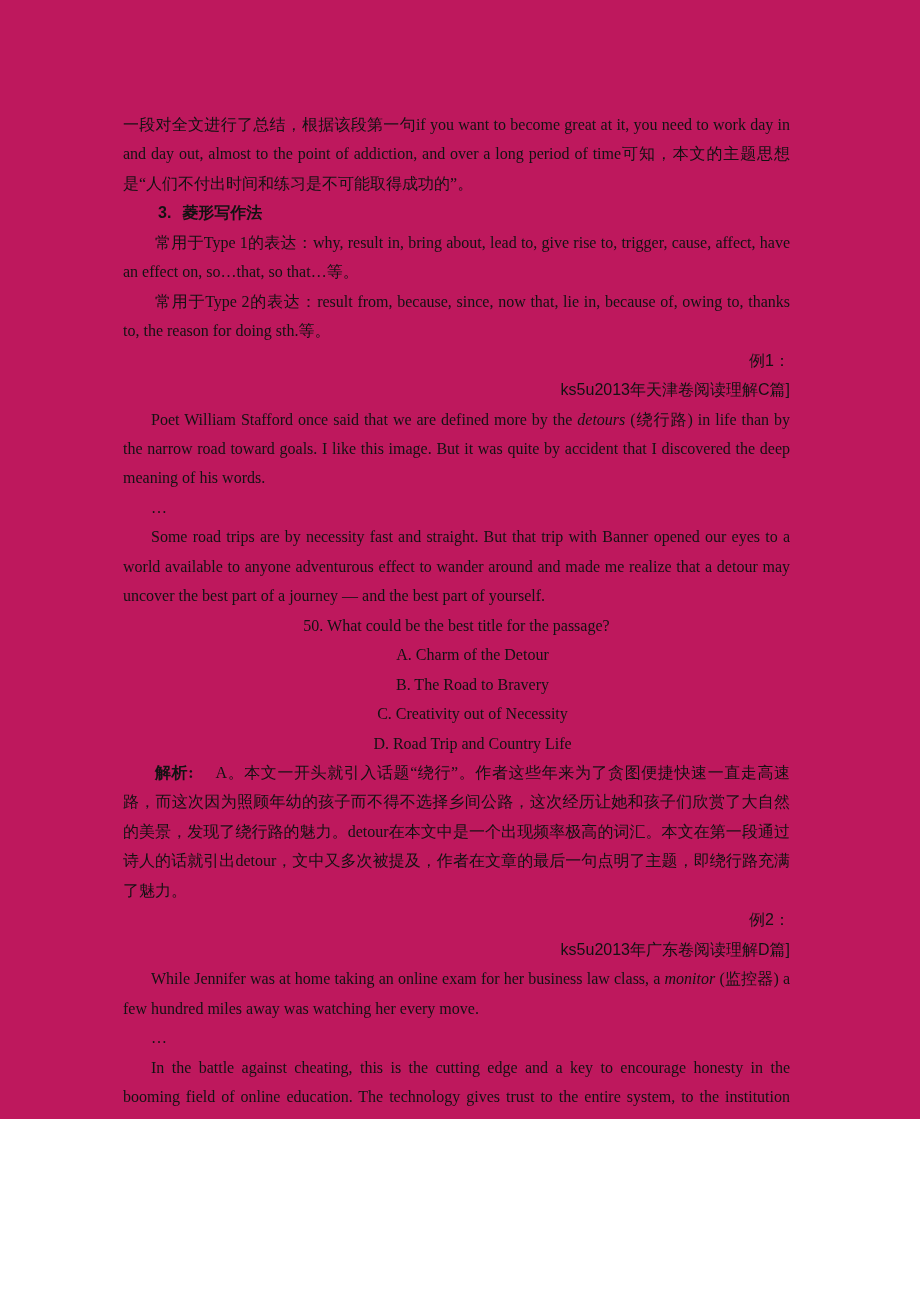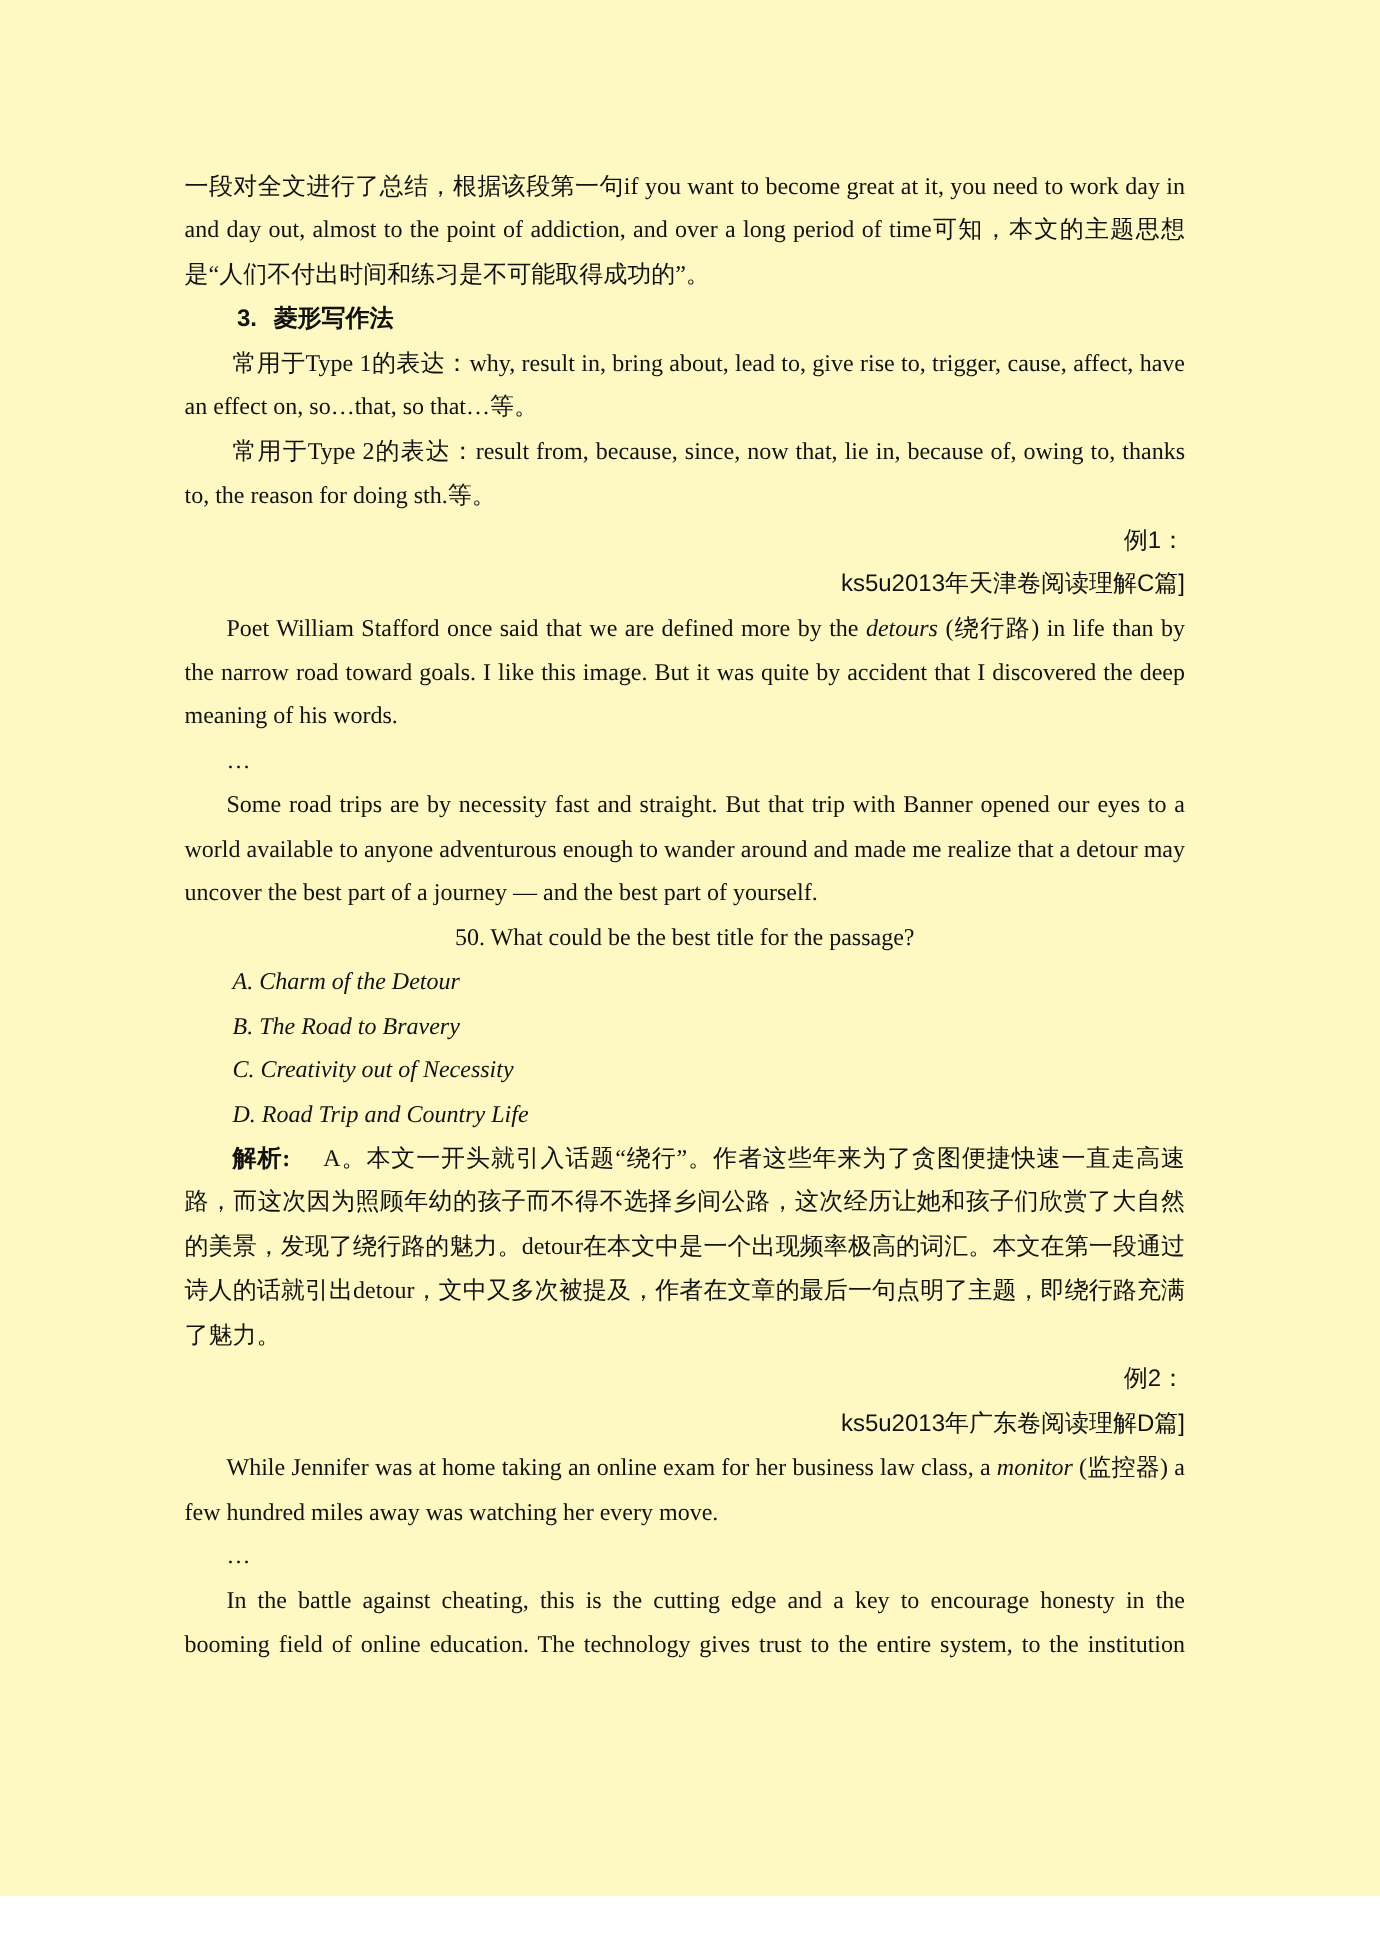--- a/index.html
+++ b/index.html
@@ -4,23 +4,23 @@
 <style>
   html, body { margin: 0; padding: 0; }
   body {
     width: 920px; height: 1302px;
     background: #ffffff;
     color: #121212;
     font-family: "Liberation Serif", "DejaVu Serif", serif;
   }
   .page {
     position: relative;
-    width: 920px; height: 1264px;
+    width: 920px; height: 1119px;
     overflow: hidden;
-    background: #fef9c3;
+    background: #be185d;
   }
   .content {
     position: absolute;
     left: 123px; top: 110px;
     width: 667px;
     font-size: 16px;
     line-height: 29.45px;
     text-align: justify;
   }
   p { margin: 0; padding: 0; }
@@ -35,21 +35,21 @@
   .heading .num { margin-right: 11px; }
   .label-line {
     font-family: "Liberation Sans", "DejaVu Sans", sans-serif;
     text-align: right;
   }
   .source-line {
     font-family: "Liberation Sans", "DejaVu Sans", sans-serif;
     text-align: right;
   }
   .question-line { text-align: center; }
-  .option { padding-left: 32px; text-align: left; font-style: italic; }
+  .option { padding-left: 32px; text-align: center; }
   .ellipsis-line { text-indent: 28px; text-align: left; }
   .italic { font-style: italic; }
   .analysis-label { font-weight: bold; margin-right: 22px; }
   .cut { text-align-last: justify; }
 </style>
 </head>
 <body>
 
 <div class="page">
   <div class="content">
@@ -66,21 +66,21 @@
     <p class="cjk-indent">常用于Type 2的表达：result from, because, since, now that, lie in, because of, owing to, thanks to, the reason for doing sth.等。</p>
 
     <p class="label-line">例1：</p>
 
     <p class="source-line">ks5u2013年天津卷阅读理解C篇]</p>
 
     <p class="en-indent"><span>Poet William Stafford once said that we are defined more by the </span><span class="italic">detours</span><span> (绕行路) in life than by the narrow road toward goals. I like this image. But it was quite by accident that I discovered the deep meaning of his words.</span></p>
 
     <p class="ellipsis-line">…</p>
 
-    <p class="en-indent">Some road trips are by necessity fast and straight. But that trip with Banner opened our eyes to a world available to anyone adventurous enough to wander around and made me realize that a detour may uncover the best part of a journey — and the best part of yourself.</p>
+    <p class="en-indent">Some road trips are by necessity fast and straight. But that trip with Banner opened our eyes to a world available to anyone adventurous effect to wander around and made me realize that a detour may uncover the best part of a journey — and the best part of yourself.</p>
 
     <p class="question-line">50. What could be the best title for the passage?</p>
 
     <p class="option">A. Charm of the Detour</p>
     <p class="option">B. The Road to Bravery</p>
     <p class="option">C. Creativity out of Necessity</p>
     <p class="option">D. Road Trip and Country Life</p>
 
     <p class="cjk-indent"><span class="analysis-label">解析:</span><span>A。本文一开头就引入话题“绕行”。作者这些年来为了贪图便捷快速一直走高速路，而这次因为照顾年幼的孩子而不得不选择乡间公路，这次经历让她和孩子们欣赏了大自然的美景，发现了绕行路的魅力。detour在本文中是一个出现频率极高的词汇。本文在第一段通过诗人的话就引出detour，文中又多次被提及，作者在文章的最后一句点明了主题，即绕行路充满了魅力。</span></p>
 

